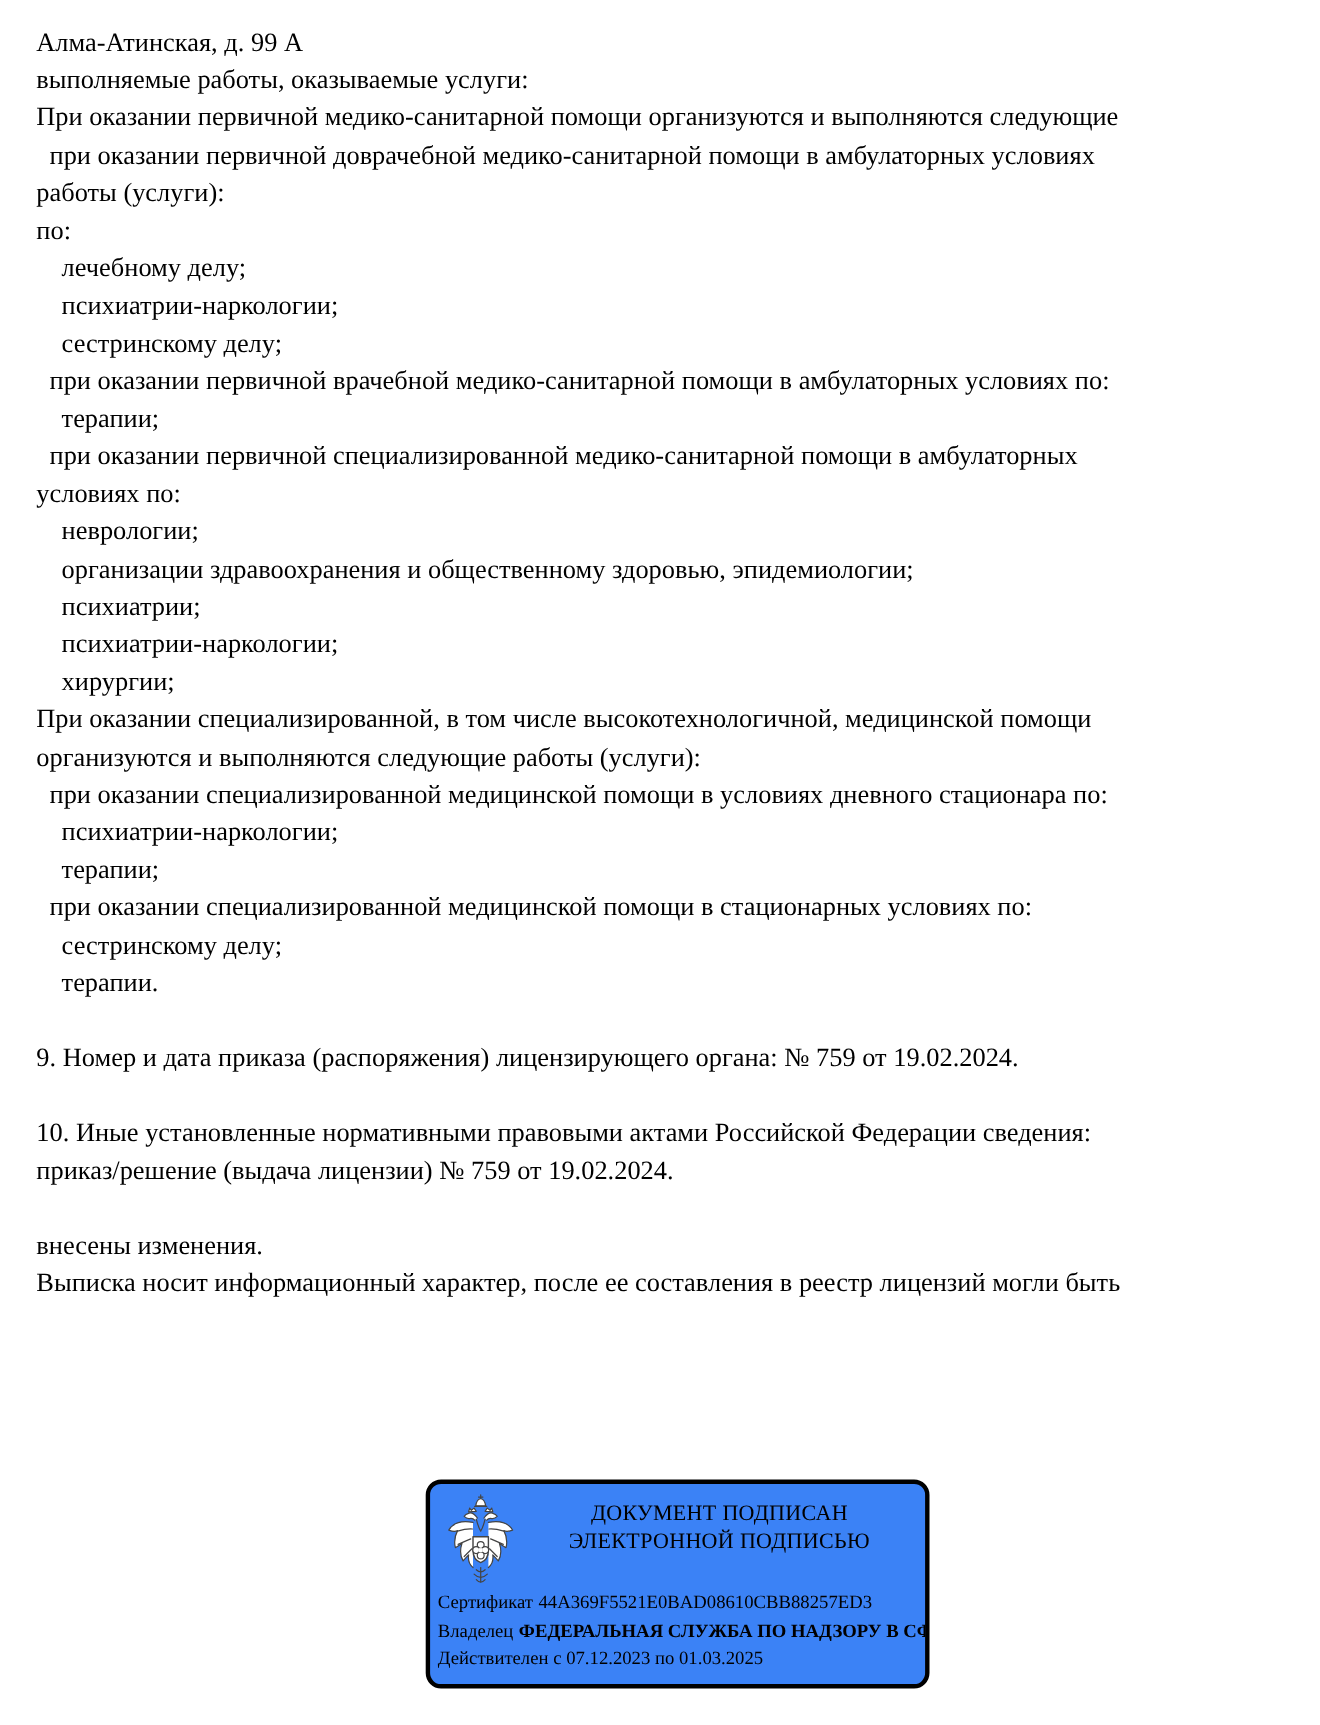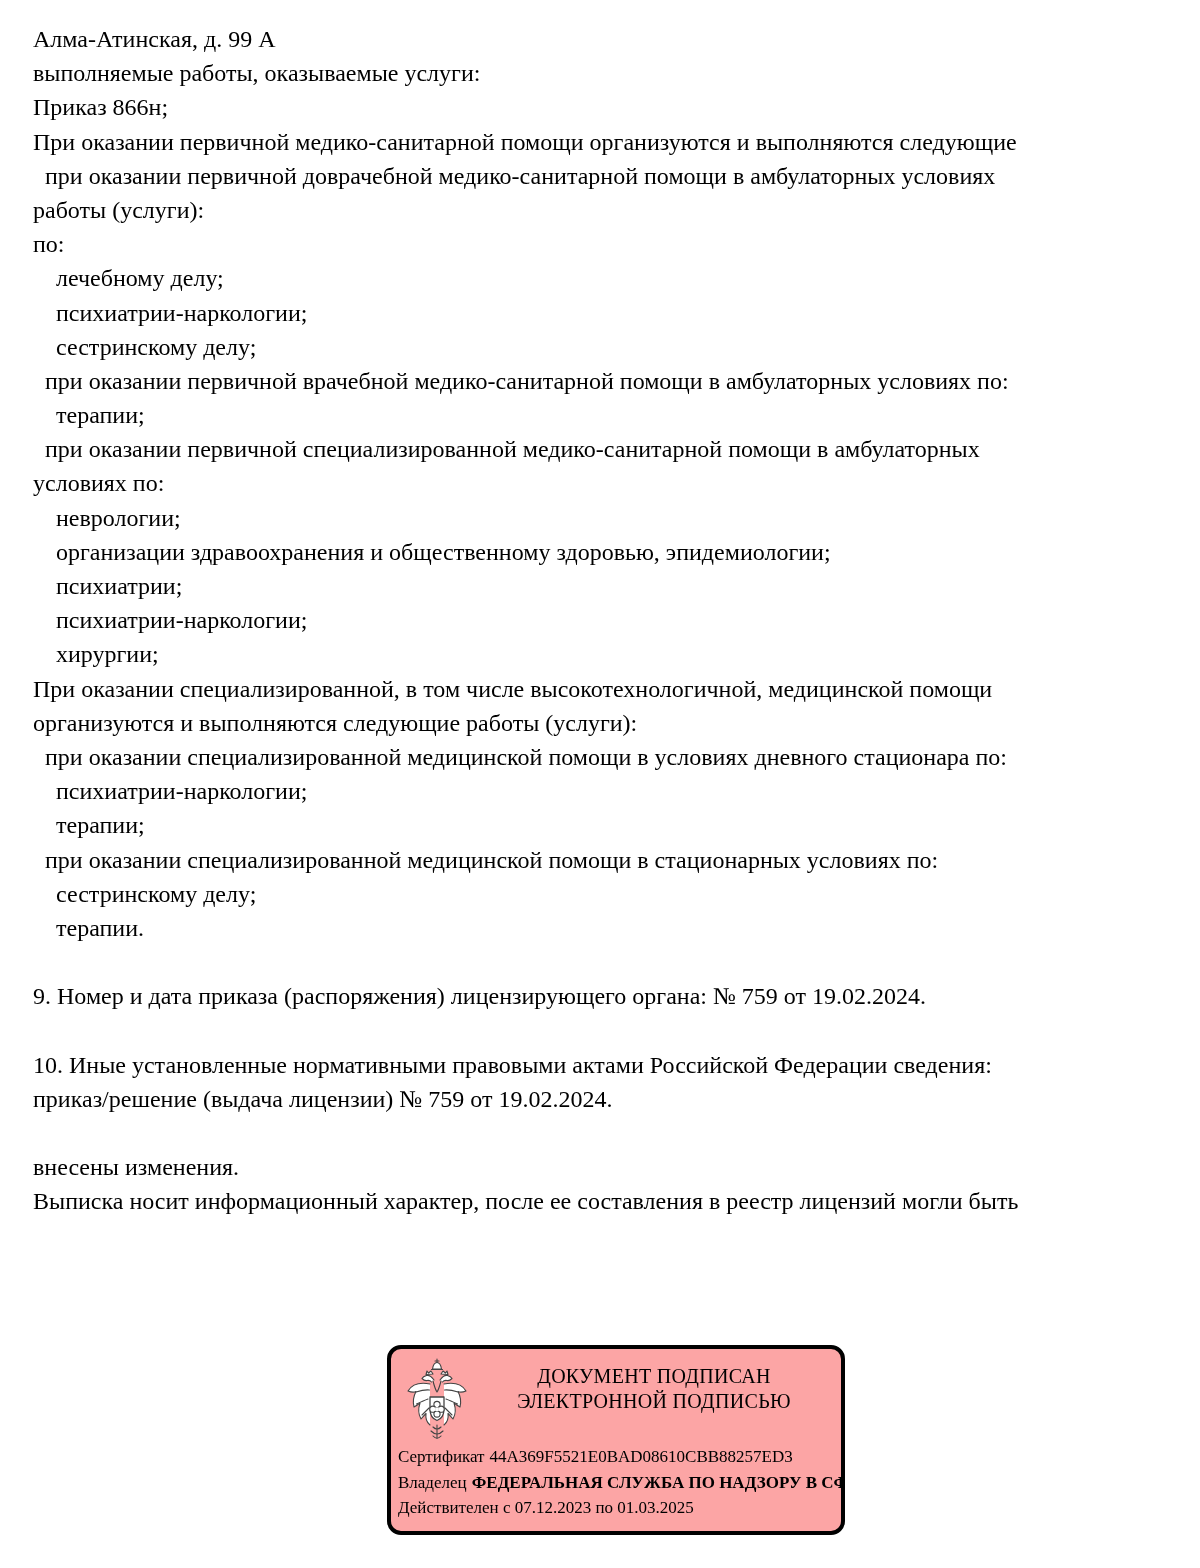--- a/index.html
+++ b/index.html
@@ -26,21 +26,21 @@
   .ind1 { padding-left: 45px; }
   .ind2 { padding-left: 56px; }
 
   .stamp {
     position: absolute;
     left: 387px; top: 1345px;
     width: 458px; height: 190px;
     box-sizing: border-box;
     border: 4px solid #000;
     border-radius: 14px;
-    background: #fca5a5;
+    background: #3b82f6;
     overflow: hidden;
   }
   .emblem {
     position: absolute;
     left: 13px; top: 8px;
     width: 66px; height: 84px;
   }
   .emblem svg { width: 100%; height: 100%; }
   .stamp-title {
     position: absolute;
@@ -62,21 +62,20 @@
   .stamp-line { height: 25.5px; }
   .lbl { margin-right: 5px; }
   .owner-value { font-weight: bold; }
 </style>
 </head>
 <body>
 
 <div class="doc-text">
     <div class="line ind0">Алма-Атинская, д. 99 А</div>
     <div class="line ind0">выполняемые работы, оказываемые услуги:</div>
-    <div class="line ind0">Приказ 866н;</div>
     <div class="line ind0">При оказании первичной медико-санитарной помощи организуются и выполняются следующие</div>
     <div class="line ind1">при оказании первичной доврачебной медико-санитарной помощи в амбулаторных условиях</div>
     <div class="line ind0">работы (услуги):</div>
     <div class="line ind0">по:</div>
     <div class="line ind2">лечебному делу;</div>
     <div class="line ind2">психиатрии-наркологии;</div>
     <div class="line ind2">сестринскому делу;</div>
     <div class="line ind1">при оказании первичной врачебной медико-санитарной помощи в амбулаторных условиях по:</div>
     <div class="line ind2">терапии;</div>
     <div class="line ind1">при оказании первичной специализированной медико-санитарной помощи в амбулаторных</div>

